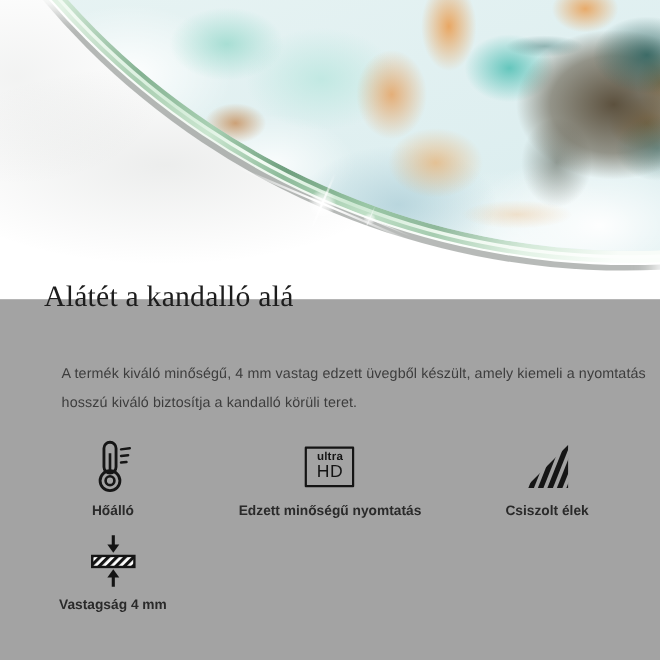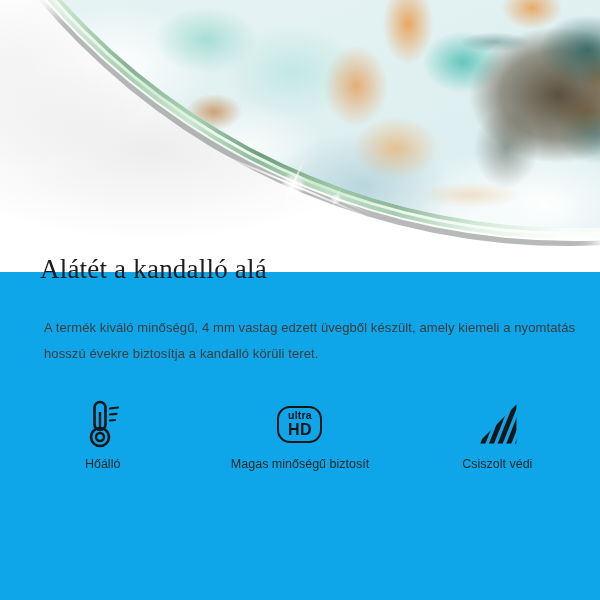--- a/index.html
+++ b/index.html
@@ -1,17 +1,17 @@
 <!DOCTYPE html>
 <html lang="hu"><head>
 <meta charset="utf-8">
 <style>
   html,body{margin:0;padding:0;background:#fff;}
   body{width:600px;height:600px;font-family:"Liberation Sans","DejaVu Sans",sans-serif;}
-  .stage{position:relative;width:600px;height:600px;overflow:hidden;background:#0ea5e9;}
+  .stage{position:relative;width:600px;height:600px;overflow:hidden;background:#a3a3a3;}
 
   
   .hero{position:absolute;left:0;top:0;width:600px;height:272px;
     background:
       radial-gradient(320px 130px at 150px 150px, rgba(70,80,74,0.10), transparent 70%),
       radial-gradient(200px 140px at 15px 70px, rgba(70,80,74,0.07), transparent 70%),
       #fff;}
   .layer{position:absolute;inset:0;}
   .disc-shadow{clip-path:circle(692px at 573px -459px);background:rgba(112,118,114,0.5);
     filter:blur(9px);transform:translate(-5px,13px);}
@@ -59,37 +59,37 @@
     transform:rotate(113deg);}
   .s1{left:293px;top:185px;}
   .s2{left:336px;top:199px;transform:scale(0.45);opacity:0.85;}
 
   
   .heading{position:absolute;left:40px;top:233px;color:#1d1d1d;
     font-family:"Liberation Serif","DejaVu Serif",serif;font-size:27px;line-height:37px;
     font-weight:400;letter-spacing:0.2px;}
   .heading span{display:block;white-space:nowrap;}
 
-  .desc{position:absolute;left:40px;top:311px;color:#3d3d3d;font-size:13px;line-height:26px;margin:4px;}
+  .desc{position:absolute;left:40px;top:311px;color:#3d3d3d;font-size:13px;line-height:26px;margin:16px;}
   .desc .dline{display:block;white-space:nowrap;letter-spacing:0.1px;}
 
   
   .features{position:absolute;left:4px;right:4px;top:399px;display:grid;
     grid-template-columns:repeat(3,1fr);row-gap:14px;}
   .feature{display:flex;flex-direction:column;align-items:center;}
   .icon-slot{height:50px;display:flex;align-items:center;justify-content:center;}
-  .flabel{margin-top:8px;font-size:12.5px;line-height:14px;color:#2a2a2a;white-space:nowrap;}
+  .flabel{margin-top:8px;font-size:12.5px;line-height:14px;color:#2a2a2a;white-space:nowrap;font-weight:bold;}
   svg.fi{display:block;}
   .fi *{vector-effect:none;}
 
-  .uhd{width:41px;height:33px;border:2.5px solid #141414;border-radius:13px;
+  .uhd{width:41px;height:33px;border:2.5px solid #141414;border-radius:1px;
     display:flex;flex-direction:column;align-items:center;justify-content:center;
     color:#141414;line-height:1;}
   .uhd-top{font-size:10.5px;font-weight:700;letter-spacing:0.2px;}
-  .uhd-bottom{font-size:16px;font-weight:700;letter-spacing:0.4px;margin-top:1px;}
+  .uhd-bottom{font-size:16px;font-weight:400;letter-spacing:0.4px;margin-top:1px;}
 </style>
 </head>
 <body>
 
 <div class="stage">
 
   <div class="hero">
     <div class="layer disc-shadow"></div>
     <div class="layer rim"></div>
     <div class="layer edgeA"></div>
@@ -103,21 +103,21 @@
         <div class="core"></div>
       </div>
   </div>
 
   <h1 class="heading">
     <span>Alátét a kandalló alá</span>
   </h1>
 
   <p class="desc">
     <span class="dline">A termék kiváló minőségű, 4 mm vastag edzett üvegből készült, amely kiemeli a nyomtatás</span>
-    <span class="dline">hosszú évekre biztosítja a kandalló körüli teret.</span>
+    <span class="dline">hosszú kiváló biztosítja a kandalló körüli teret.</span>
   </p>
 
   <div class="features">
 
     <div class="feature">
       <div class="icon-slot">
         <svg class="fi" width="36" height="48" viewBox="0 0 36 48" fill="none" stroke="#161616">
           <rect x="9.5" y="2" width="11" height="28" rx="5.5" stroke-width="2.6"></rect>
           <line x1="15" y1="12" x2="15" y2="31" stroke-width="2.4"></line>
           <circle cx="15" cy="37" r="9" stroke-width="2.6"></circle>
@@ -132,21 +132,21 @@
       <div class="flabel">Hőálló</div>
     </div>
 
     <div class="feature">
       <div class="icon-slot">
         <div class="uhd">
           <span class="uhd-top">ultra</span>
           <span class="uhd-bottom">HD</span>
         </div>
       </div>
-      <div class="flabel">Magas minőségű biztosít</div>
+      <div class="flabel">Edzett minőségű nyomtatás</div>
     </div>
 
 
 
     <div class="feature">
       <div class="icon-slot">
         <svg class="fi" width="44" height="44" viewBox="0 0 56 56">
           <defs>
               <clipPath id="triClip">
                 <path d="M3 53 L53 3 L53 53 Z"></path>
@@ -154,18 +154,36 @@
             </defs>
           <g clip-path="url(#triClip)" stroke="#161616" stroke-width="6">
             <line x1="8" y1="58" x2="31" y2="0"></line>
             <line x1="19" y1="58" x2="42" y2="0"></line>
             <line x1="30" y1="58" x2="53" y2="0"></line>
             <line x1="41" y1="58" x2="64" y2="0"></line>
             <line x1="52" y1="58" x2="75" y2="0"></line>
           </g>
         </svg>
       </div>
-      <div class="flabel">Csiszolt védi</div>
+      <div class="flabel">Csiszolt élek</div>
     </div>
 
+    <div class="feature">
+      <div class="icon-slot">
+        <svg class="fi" width="48" height="50" viewBox="0 0 56 60">
+          <defs>
+            <pattern id="hatch" patternUnits="userSpaceOnUse" width="6.5" height="6.5" patternTransform="rotate(45)">
+              <rect width="6.5" height="6.5" fill="#fff"></rect>
+              <rect width="3.4" height="6.5" fill="#141414"></rect>
+            </pattern>
+          </defs>
+          <rect x="5" y="24.5" width="46" height="12" fill="url(#hatch)" stroke="#141414" stroke-width="2.6"></rect>
+          <line x1="28" y1="2" x2="28" y2="12.5" stroke="#141414" stroke-width="3.4"></line>
+          <polygon points="21.5,12 34.5,12 28,21" fill="#141414"></polygon>
+          <line x1="28" y1="58" x2="28" y2="47.5" stroke="#141414" stroke-width="3.4"></line>
+          <polygon points="21.5,48 34.5,48 28,39" fill="#141414"></polygon>
+        </svg>
+      </div>
+      <div class="flabel">Vastagság 4 mm</div>
+    </div>
 
   </div>
 </div>
 
 </body></html>

